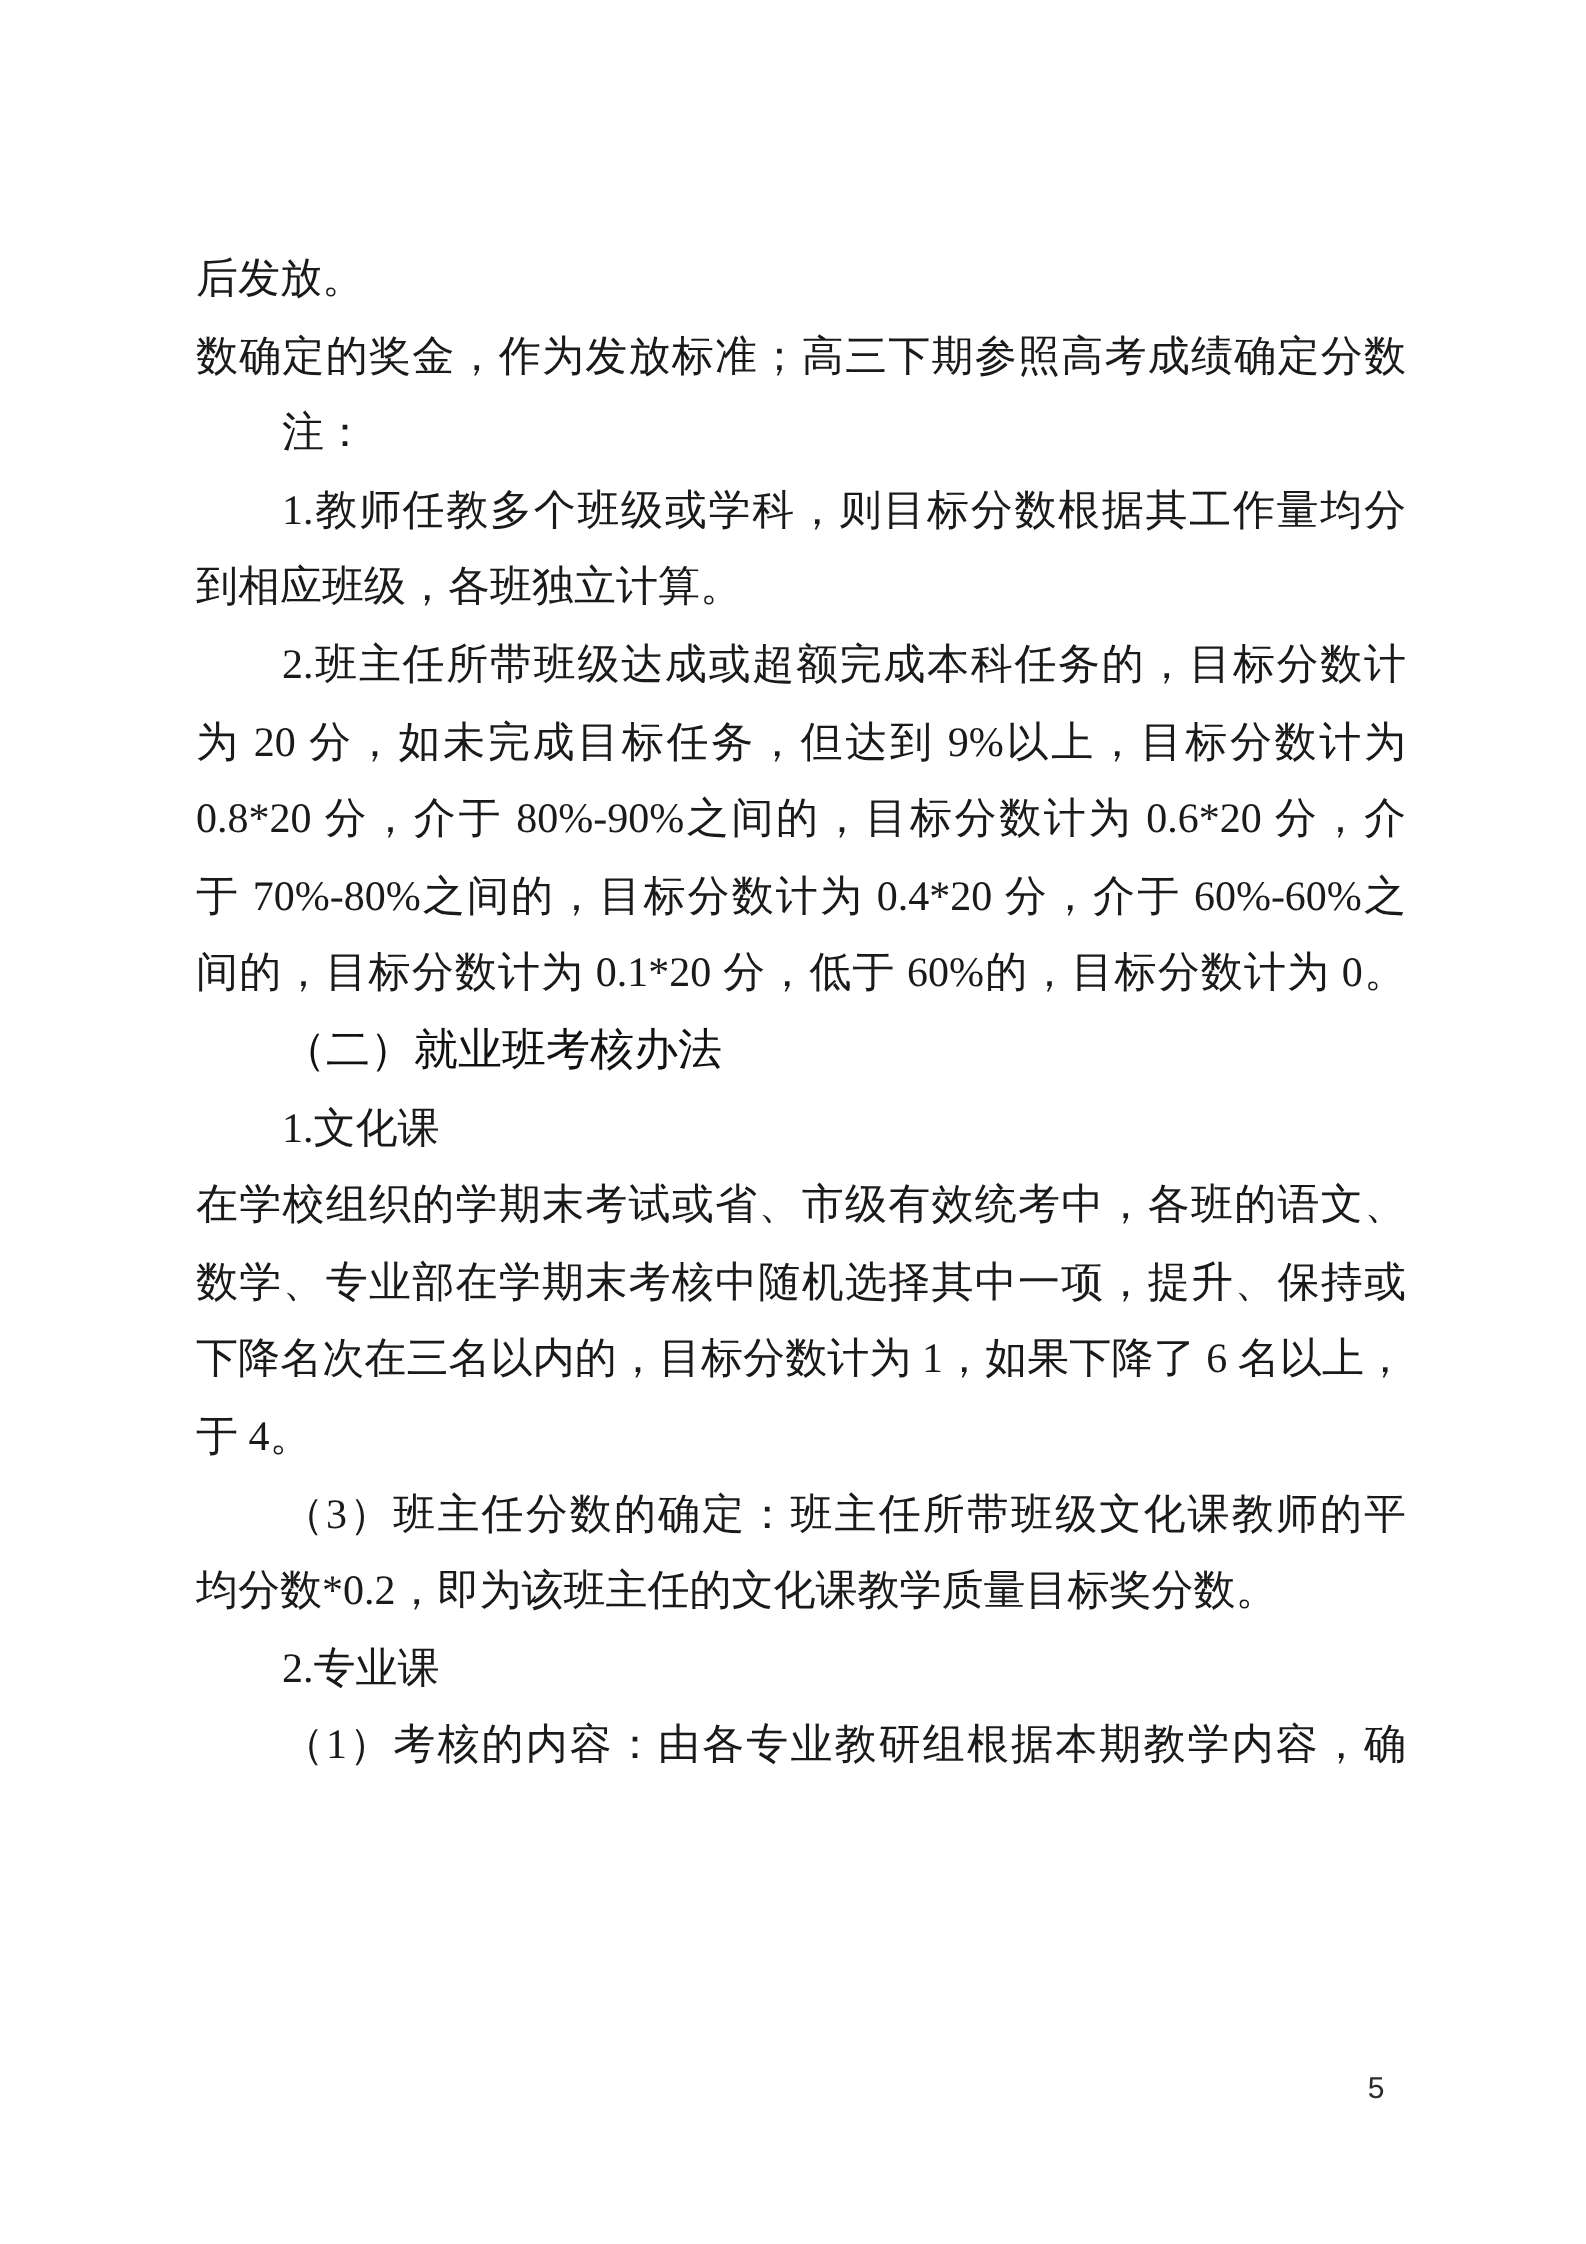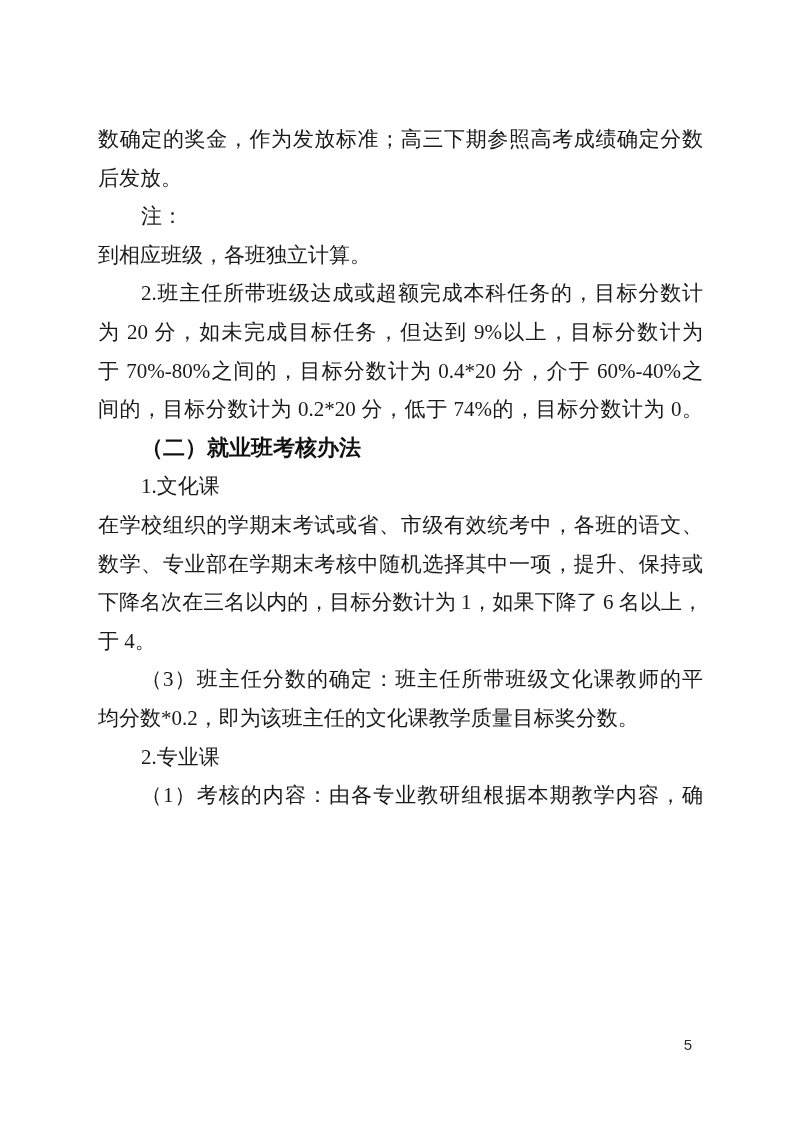--- a/index.html
+++ b/index.html
@@ -29,48 +29,50 @@
   .line.just {
     white-space: normal;
     text-align: justify;
     text-align-last: justify;
     text-justify: inter-ideograph;
   }
   .line.indent {
     padding-left: 43px;
   }
   .line.bold {
-    font-weight: bold;
+    font-weight: normal;
     font-size: 22px;
     color: #111111;
   }
   .page-number {
     position: absolute;
     left: 678px;
     top: 1036px;
     width: 20px;
     text-align: center;
     font-family: "Liberation Sans", sans-serif;
     font-size: 15px;
     color: #2b2b2b;
   }
 </style>
 </head>
 <body>
 
 <div class="page">
   <div class="textblock">
+    <div class="line">后发放。</div>
     <div class="line just">数确定的奖金，作为发放标准；高三下期参照高考成绩确定分数</div>
-    <div class="line">后发放。</div>
     <div class="line indent">注：</div>
+    <div class="line indent just">1.教师任教多个班级或学科，则目标分数根据其工作量均分</div>
     <div class="line">到相应班级，各班独立计算。</div>
     <div class="line indent just">2.班主任所带班级达成或超额完成本科任务的，目标分数计</div>
     <div class="line just">为 20 分，如未完成目标任务，但达到 9%以上，目标分数计为</div>
-    <div class="line just">于 70%-80%之间的，目标分数计为 0.4*20 分，介于 60%-40%之</div>
-    <div class="line just">间的，目标分数计为 0.2*20 分，低于 74%的，目标分数计为 0。</div>
+    <div class="line just">0.8*20 分，介于 80%-90%之间的，目标分数计为 0.6*20 分，介</div>
+    <div class="line just">于 70%-80%之间的，目标分数计为 0.4*20 分，介于 60%-60%之</div>
+    <div class="line just">间的，目标分数计为 0.1*20 分，低于 60%的，目标分数计为 0。</div>
     <div class="line indent bold">（二）就业班考核办法</div>
     <div class="line indent">1.文化课</div>
     <div class="line just">在学校组织的学期末考试或省、市级有效统考中，各班的语文、</div>
     <div class="line just">数学、专业部在学期末考核中随机选择其中一项，提升、保持或</div>
     <div class="line just">下降名次在三名以内的，目标分数计为 1，如果下降了 6 名以上，</div>
     <div class="line">于 4。</div>
     <div class="line indent just">（3）班主任分数的确定：班主任所带班级文化课教师的平</div>
     <div class="line">均分数*0.2，即为该班主任的文化课教学质量目标奖分数。</div>
     <div class="line indent">2.专业课</div>
     <div class="line indent just">（1）考核的内容：由各专业教研组根据本期教学内容，确</div>

